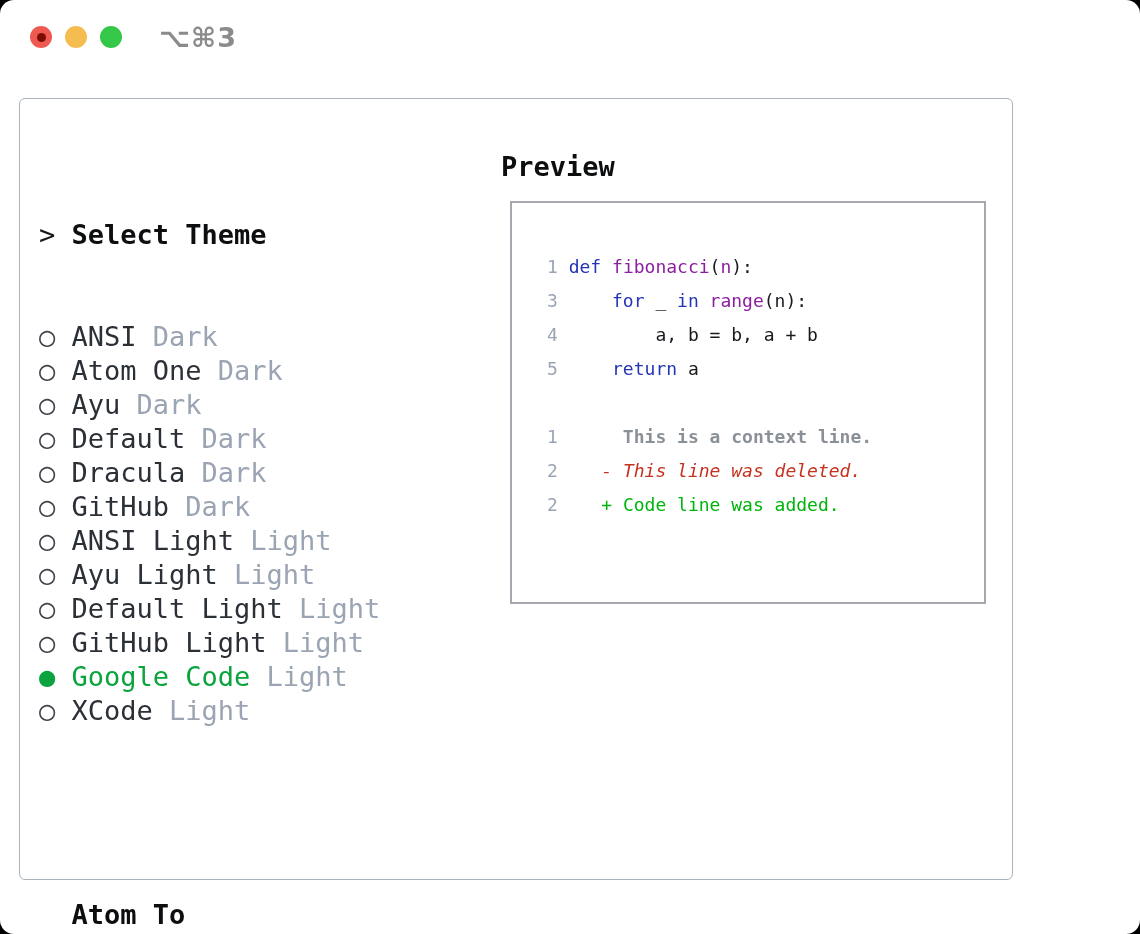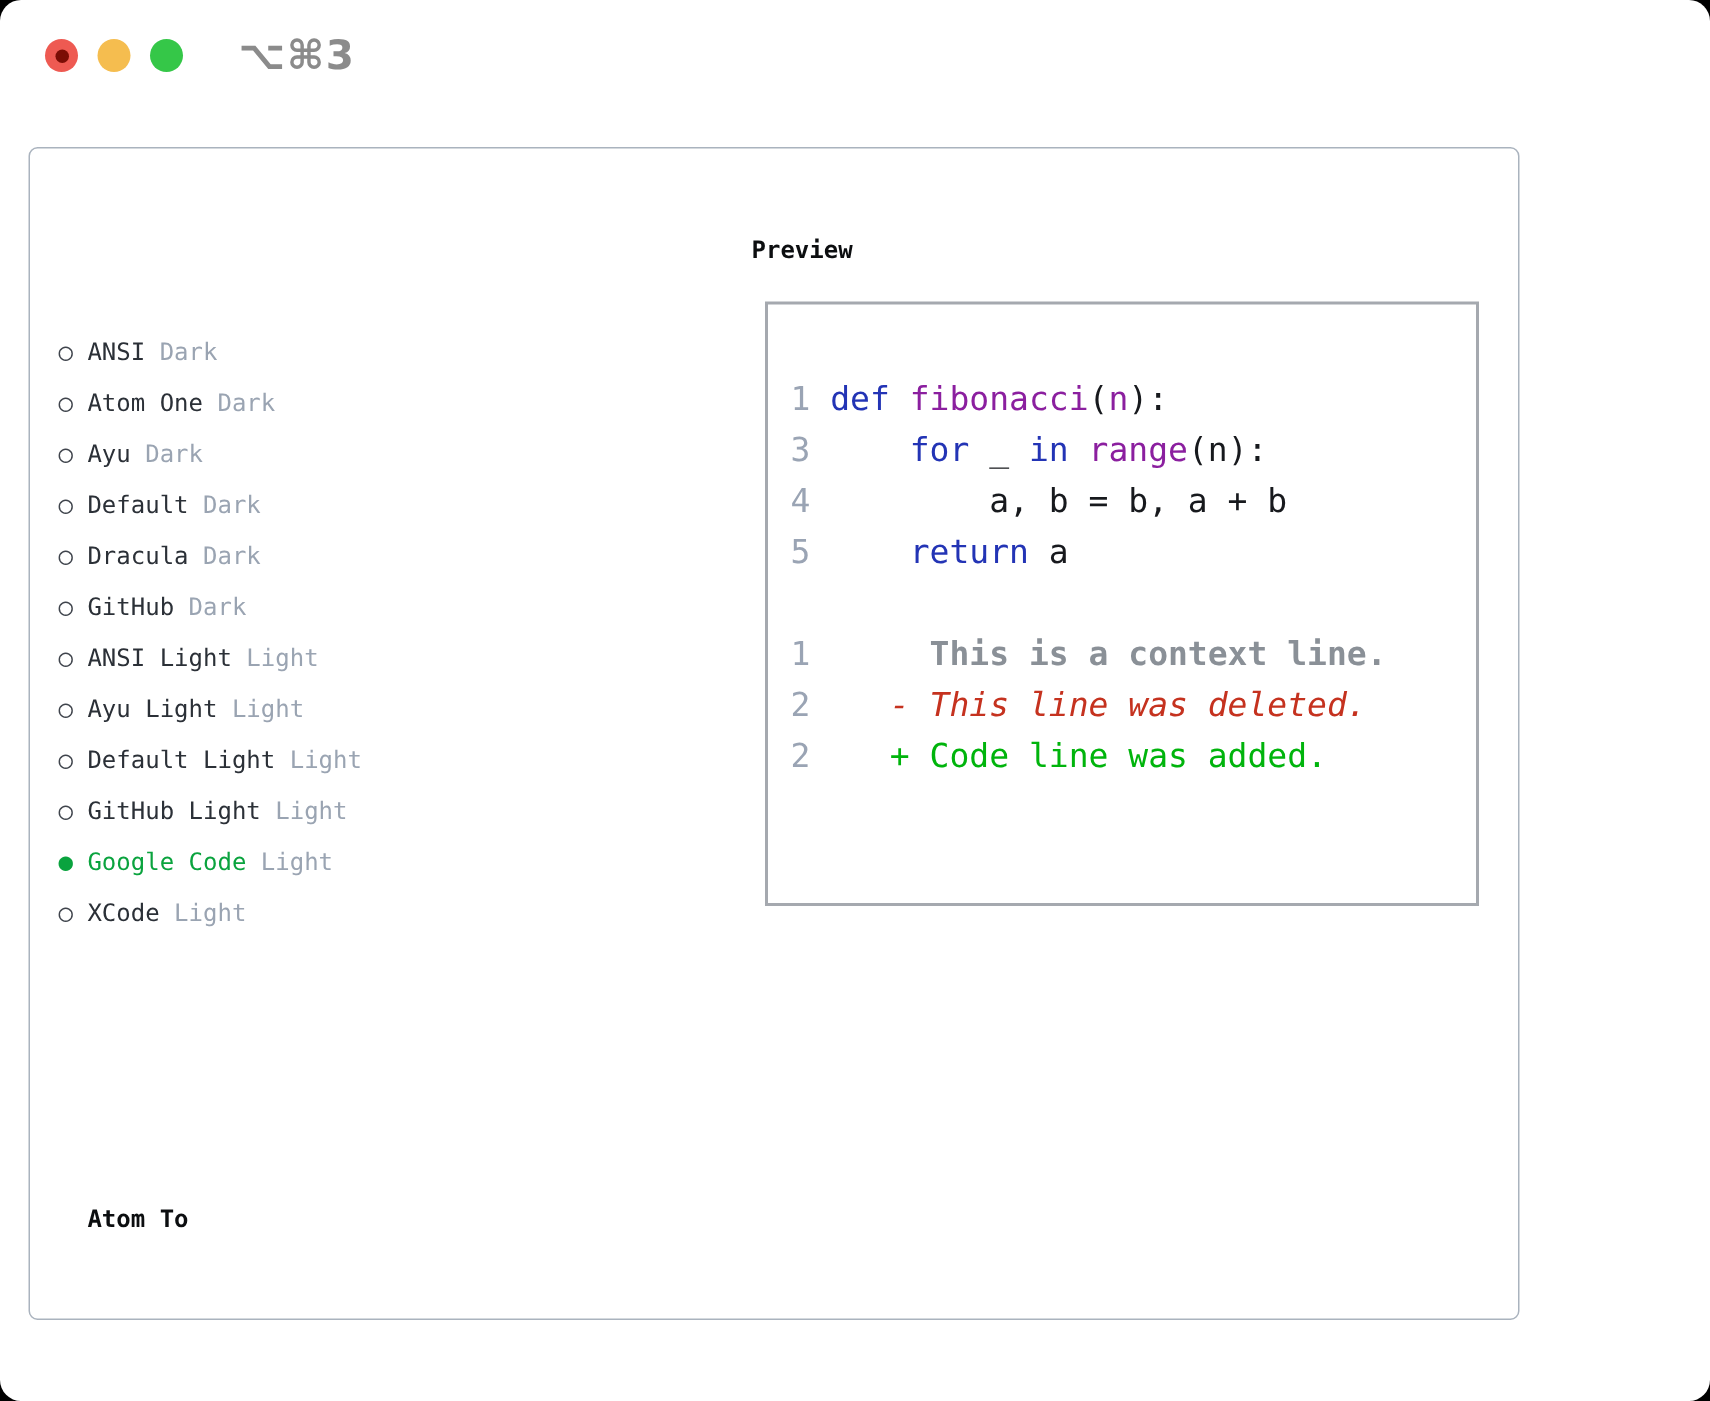--- a/index.html
+++ b/index.html
@@ -23,59 +23,60 @@
   }
   .window-title {
     margin-left:24px; font-size:27px; font-weight:bold; color:#8b8b8b; letter-spacing:1px;
     font-family:"DejaVu Sans", sans-serif;
   }
   
   .main-box {
     position:absolute; left:19px; top:98px; width:992px; height:780px;
     border:1.5px solid #aab3be; border-radius:6px; background:#fff;
   }
-  .pane-text { font-size:16px; line-height:34px; white-space:pre; }
+  .pane-text { font-size:27px; line-height:34px; white-space:pre; }
   .left-pane { position:absolute; left:19px; top:51px; color:#2b3037; }
   .trow { height:34px; }
   .prompt { color:#17191d; }
   .pane-title { font-weight:bold; color:#0c0e10; }
   .bullet { color:#3f444c; }
   .bullet.sel { color:#0aa33e; }
   .tname { color:#2b3037;margin-top:48px; }
   .tname.sel { color:#0aa33e; }
   .tvariant { color:#9aa4b2; }
   .spacer { height:34px; }
   .indent2 { padding-left:2ch; }
   
   .preview-title { position:absolute; left:481px; top:51px; }
   .preview-box {
     position:absolute; left:490px; top:102px; width:476px; height:403px;
     border:2px solid #a5a9af; background:#fff; box-sizing:border-box;
     padding:47px 0 0 15px; overflow:hidden;
   }
-  .code-row { height:34px; font-size:22px; line-height:34px; white-space:pre; }
+  .code-row { height:34px; font-size:18px; line-height:34px; white-space:pre;margin-left:20px; }
   .ln { display:inline-block; }
 </style>
 </head>
 <body>
 
 <div class="window">
 
   <div class="titlebar">
     <button class="light light-red">
         <span class="dot"></span>
       </button>
     <button class="light light-yellow"></button>
     <button class="light light-green"></button>
     <span class="window-title">⌥⌘3</span>
   </div>
 
   <div class="main-box">
 
     <div class="left-pane pane-text">
+      <div class="trow"><span class="prompt">&gt; </span><span class="pane-title">Select Theme</span></div>
       <div id="theme-list"><div class="trow"><span class="bullet">○ </span><span class="tname">ANSI </span><span class="tvariant">Dark</span></div><div class="trow"><span class="bullet">○ </span><span class="tname">Atom One </span><span class="tvariant">Dark</span></div><div class="trow"><span class="bullet">○ </span><span class="tname">Ayu </span><span class="tvariant">Dark</span></div><div class="trow"><span class="bullet">○ </span><span class="tname">Default </span><span class="tvariant">Dark</span></div><div class="trow"><span class="bullet">○ </span><span class="tname">Dracula </span><span class="tvariant">Dark</span></div><div class="trow"><span class="bullet">○ </span><span class="tname">GitHub </span><span class="tvariant">Dark</span></div><div class="trow"><span class="bullet">○ </span><span class="tname">ANSI Light </span><span class="tvariant">Light</span></div><div class="trow"><span class="bullet">○ </span><span class="tname">Ayu Light </span><span class="tvariant">Light</span></div><div class="trow"><span class="bullet">○ </span><span class="tname">Default Light </span><span class="tvariant">Light</span></div><div class="trow"><span class="bullet">○ </span><span class="tname">GitHub Light </span><span class="tvariant">Light</span></div><div class="trow"><span class="bullet sel">● </span><span class="tname sel">Google Code </span><span class="tvariant">Light</span></div><div class="trow"><span class="bullet">○ </span><span class="tname">XCode </span><span class="tvariant">Light</span></div></div>
       <div class="spacer"></div>
       <div class="trow indent2 pane-title">Atom To</div>
       
       
       
       
     </div>
 
     <div class="preview-title pane-text pane-title">Preview</div>

